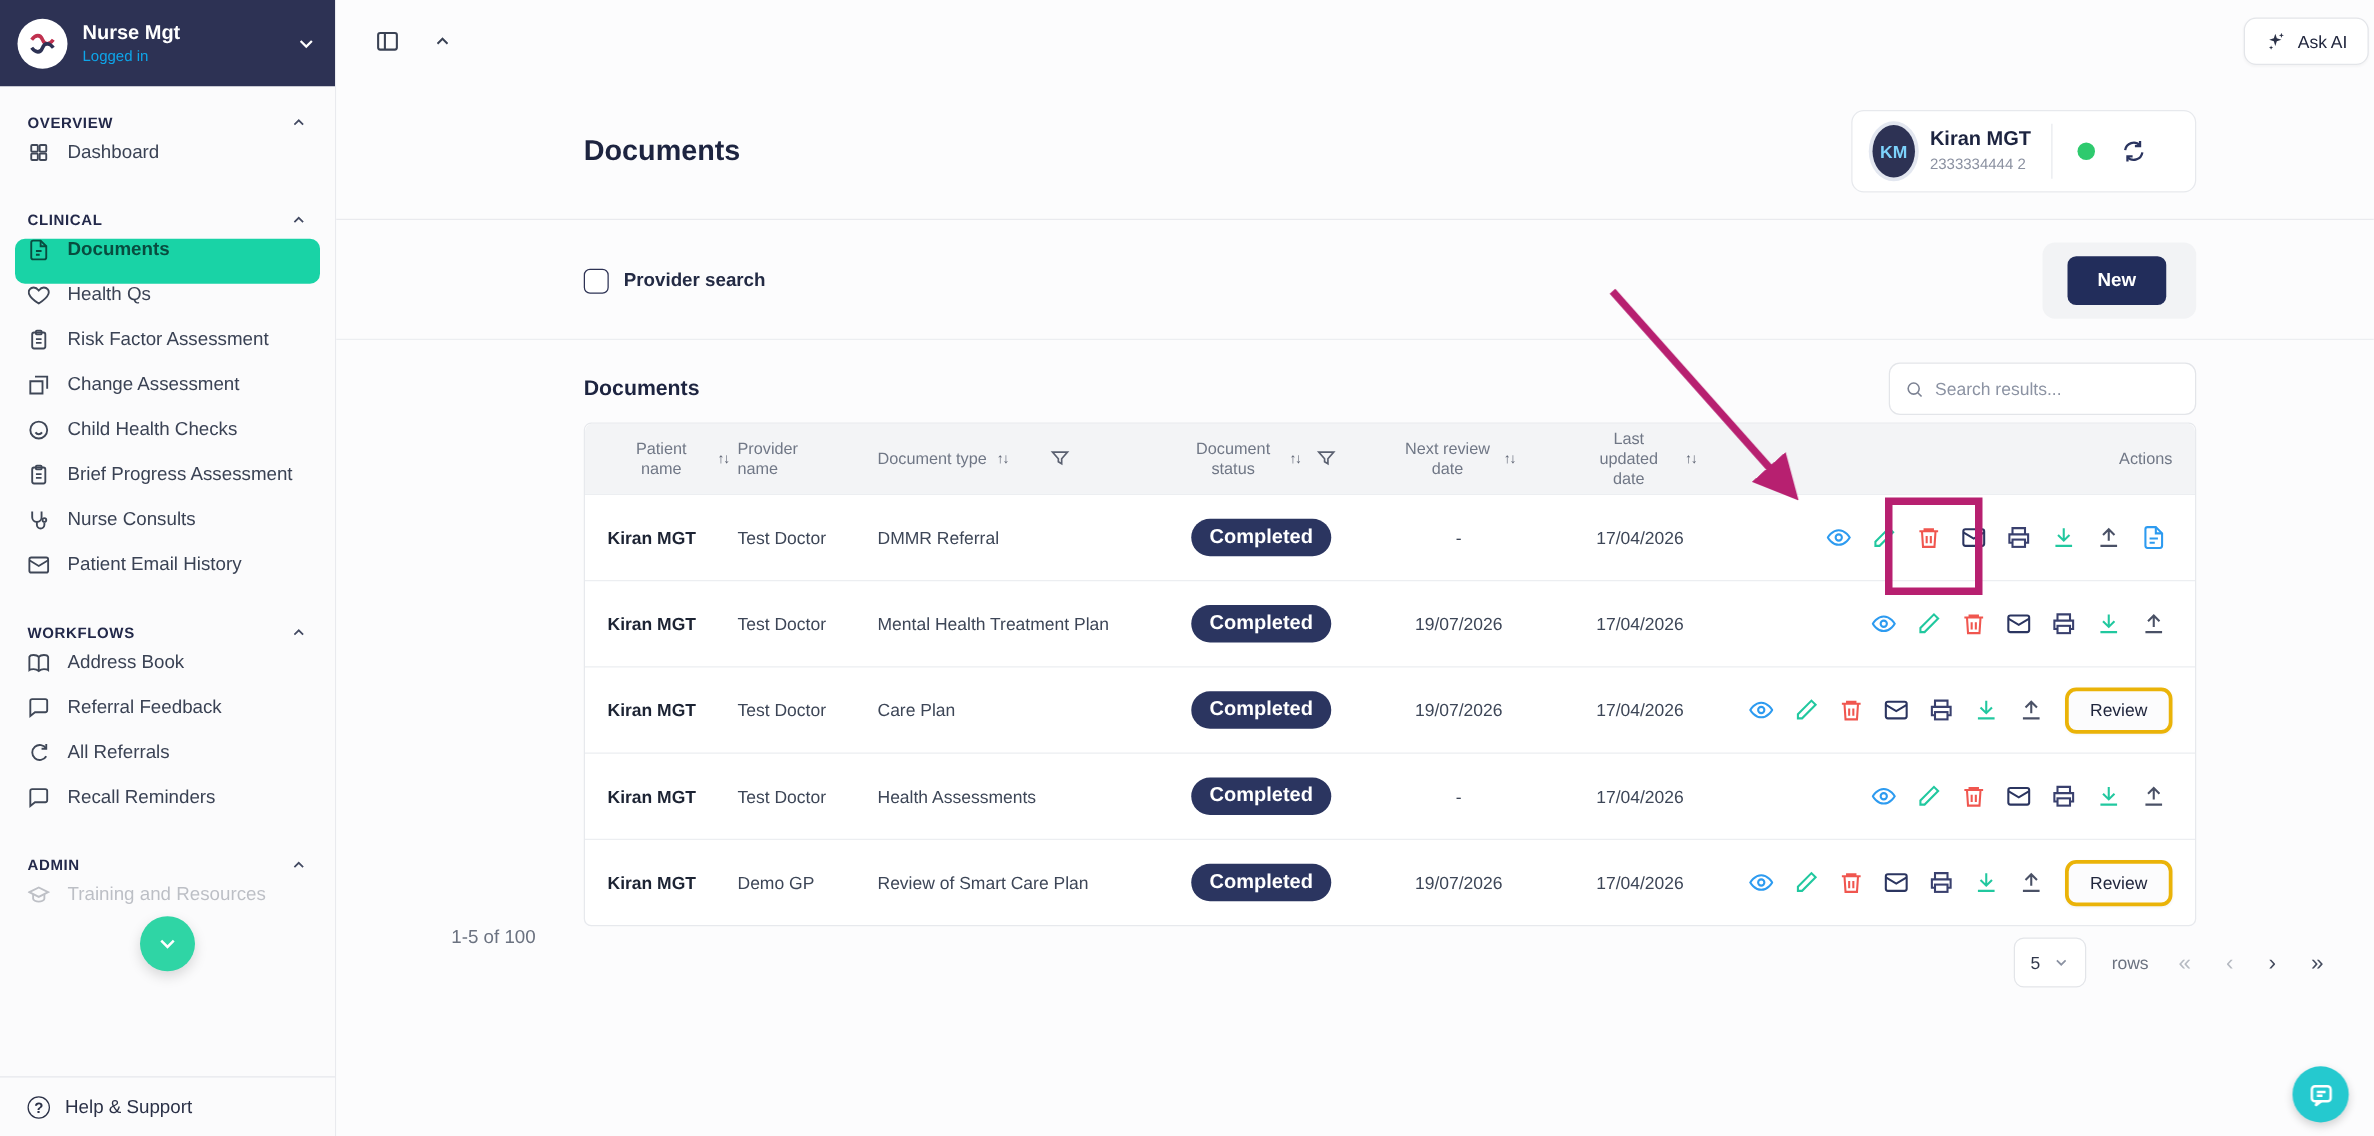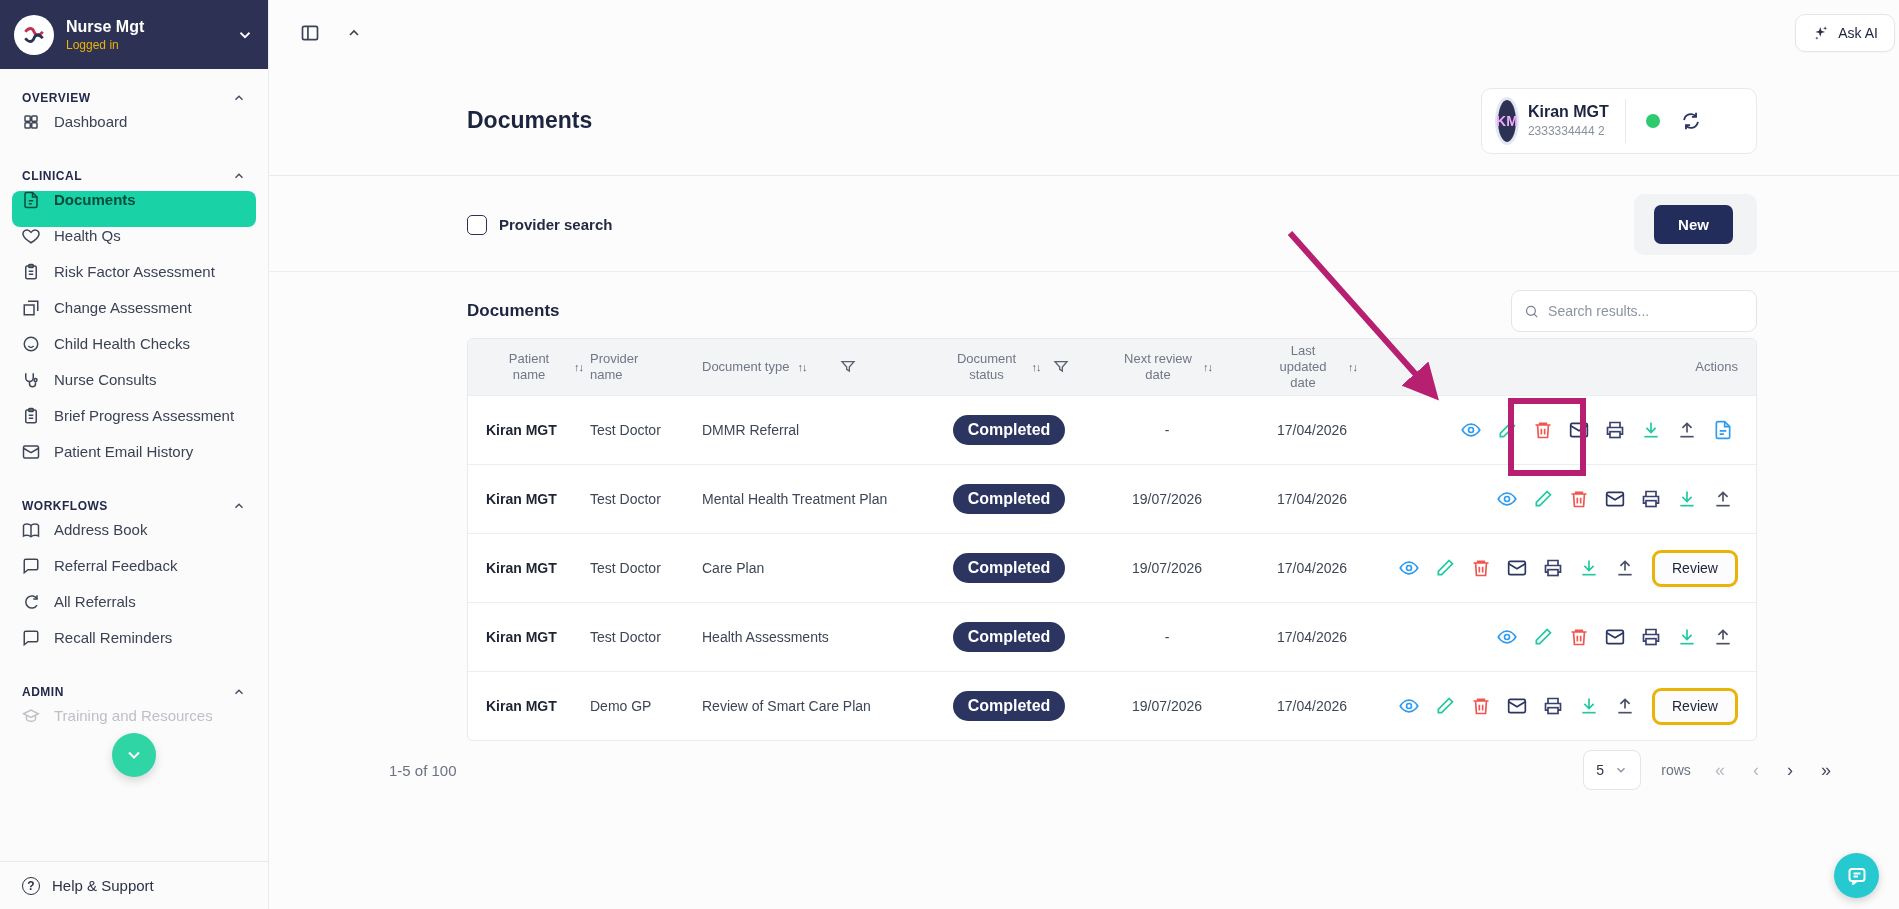--- a/index.html
+++ b/index.html
@@ -7,21 +7,21 @@
   body { font-family:"Liberation Sans", sans-serif; background:#fbfcfd; color:#222a40; display:flex; }
   svg { display:block; }
   button { font-family:inherit; cursor:pointer; background:none; border:none; }
 
   
   .sidebar { width:269px; height:909px; background:#fbfbfc; border-right:1px solid #e9eaee; display:flex; flex-direction:column; position:relative; flex:0 0 269px; }
   .sb-head { height:69px; background:#2d3254; display:flex; align-items:center; padding:12px 14px; gap:12px; flex:0 0 69px; }
   .sb-logo { width:40px; height:40px; border-radius:50%; background:#fff; display:flex; align-items:center; justify-content:center; }
   .sb-head-txt { flex:1; }
   .sb-app { color:#fff; font-size:16px; font-weight:700; }
-  .sb-status { color:#eab308; font-size:12px; margin-top:2px; }
+  .sb-status { color:#0ea5e9; font-size:12px; margin-top:2px; }
   .sb-chev { color:#fff; }
   .nav { flex:1; padding:10px 12px; overflow:hidden; }
   .sec-title { display:flex; align-items:center; justify-content:space-between; font-size:12px; font-weight:700; letter-spacing:.5px; color:#23294a; margin:20px 10px 8px 10px; }
   .sec-title:first-child { margin-top:12px; }
   .sec-title svg { color:#444b63; }
   .nav-item { display:flex; align-items:flex-start; gap:14px; height:36px; padding:0 10px; border-radius:8px; font-size:15px; color:#3a4254; cursor:pointer; }
   .nav-item svg { color:#3f4757; flex:0 0 18px; }
   .nav-item.active { background:#19d3a6; color:#084c3f; font-weight:700; }
   .nav-item.active svg { color:#084c3f; }
   .nav-item.disabled { opacity:.32; }
@@ -39,21 +39,21 @@
   
   .main { flex:1; position:relative; background:#fcfcfd; }
   .topbar { height:66px; display:flex; align-items:center; padding:0 60px 0 27px; gap:18px; }
   .tb-ic { color:#3a4254; padding:4px; border-radius:6px; }
   .askai { margin-left:auto; display:flex; align-items:center; gap:8px; border:1px solid #e3e5e9; background:#fff; border-radius:10px; padding:9px 16px; font-size:14px; color:#20263d; box-shadow:0 1px 2px rgba(0,0,0,.03); }
   .askai svg { color:#2b3147; }
 
   .head-band { height:110px; border-bottom:1px solid #e9eaee; display:flex; align-items:center; padding:0 198px; }
   .page-title { font-size:23px; font-weight:700; color:#1d2440; }
   .user-card { margin-left:auto; width:276px; height:66px; background:#fff; border:1px solid #e7e9ed; border-radius:10px; display:flex; align-items:center; padding:0 16px; gap:12px; }
-  .avatar { width:18px; height:42px; border-radius:50%; background:#2d3254; color:#f0abfc; font-size:14px; font-weight:700; display:flex; align-items:center; justify-content:center; box-shadow:0 0 0 3px #e3e7f0; }
+  .avatar { width:34px; height:42px; border-radius:50%; background:#2d3254; color:#7dd3fc; font-size:14px; font-weight:700; display:flex; align-items:center; justify-content:center; box-shadow:0 0 0 3px #e3e7f0; }
   .uc-name { font-size:16px; font-weight:700; color:#1d2440; }
   .uc-phone { font-size:12px; color:#8a90a0; margin-top:3px; }
   .uc-div { width:1px; height:44px; background:#e8eaee; margin-left:4px; }
   .uc-dot { width:14px; height:14px; border-radius:50%; background:#2eca6e; margin:0 8px; }
   .uc-sync { color:#2b3560; }
 
   .controls { margin-top:18px; padding:0 198px 16px 198px; border-bottom:1px solid #eceef1; display:flex; align-items:center; }
   .adv { display:flex; align-items:center; gap:12px; font-size:15px; font-weight:700; color:#232a44; }
   .adv input { appearance:none; width:20px; height:20px; border:1.6px solid #2d3254; border-radius:5px; background:#fff; cursor:pointer; }
   .new-wrap { margin-left:auto; background:#f2f3f5; border-radius:10px; padding:11px 24px 11px 20px; }
@@ -82,21 +82,21 @@
   .td.patient { font-weight:700; color:#1c2333; }
   .td.center { text-align:center; }
   .badge { display:inline-block; background:#2b3560; color:#fff; font-size:16px; font-weight:700; padding:6px 15px; border-radius:999px; }
   .td.status { text-align:center; }
   .td.actions { display:flex; align-items:center; justify-content:flex-end; }
   .ic { width:30px; height:30px; margin-left:6px; display:flex; align-items:center; justify-content:center; border-radius:6px; }
   .ic svg { width:20px; height:20px; }
   .c-eye{color:#2d9bf0} .c-edit{color:#21c89f} .c-del{color:#f0564f} .c-mail{color:#2b3560} .c-print{color:#39406e} .c-down{color:#21c89f} .c-up{color:#4a5166} .c-file{color:#2d9bf0}
   .review-btn { margin-left:12px; height:37px; padding:0 17px; border:3px solid #eab308; background:#fcfcfd; border-radius:9px; font-size:14px; color:#20263d; box-shadow:0 1px 2px rgba(0,0,0,.04); }
 
-  .pag { margin:0 120px; height:58px; display:flex; align-items:center; font-size:14px; color:#6b7280; }
+  .pag { margin:0 92px; height:58px; display:flex; font-size:14px; color:#6b7280; }
   .pag-range { font-size:15px; }
   .pag-right { margin-left:auto; display:flex; align-items:center; gap:20px; }
   .pagesize { width:58px; height:40px; border:1px solid #e3e5e9; background:#fff; border-radius:8px; display:flex; align-items:center; justify-content:space-between; padding:0 12px; color:#30374b; font-size:14px; cursor:pointer; }
   .pagesize svg { color:#8c93a3; }
   .pg { font-size:18px; padding:2px 4px; color:#444b5e; }
   .pg.dim { color:#b6bac2; }
 
   
   .annotated { position:relative; }
   .annotated::after { content:""; position:absolute; left:-20px; top:-17px; width:66px; height:66px; border:6px solid #b72070; pointer-events:none; }
@@ -290,29 +290,29 @@
         <span>Change Assessment</span>
       </div>
     <div class="nav-item">
         <svg width="18" height="18">
           <use href="#i-smile"></use>
         </svg>
         <span>Child Health Checks</span>
       </div>
     <div class="nav-item">
         <svg width="18" height="18">
+          <use href="#i-clip"></use>
+        </svg>
+        <span>Brief Progress Assessment</span>
+      </div>
+    <div class="nav-item">
+        <svg width="18" height="18">
           <use href="#i-steth"></use>
         </svg>
         <span>Nurse Consults</span>
-      </div>
-    <div class="nav-item">
-        <svg width="18" height="18">
-          <use href="#i-clip"></use>
-        </svg>
-        <span>Brief Progress Assessment</span>
       </div>
     <div class="nav-item">
         <svg width="18" height="18">
           <use href="#i-mail"></use>
         </svg>
         <span>Patient Email History</span>
       </div>
 
     <div class="sec-title">
         <span>WORKFLOWS</span>

